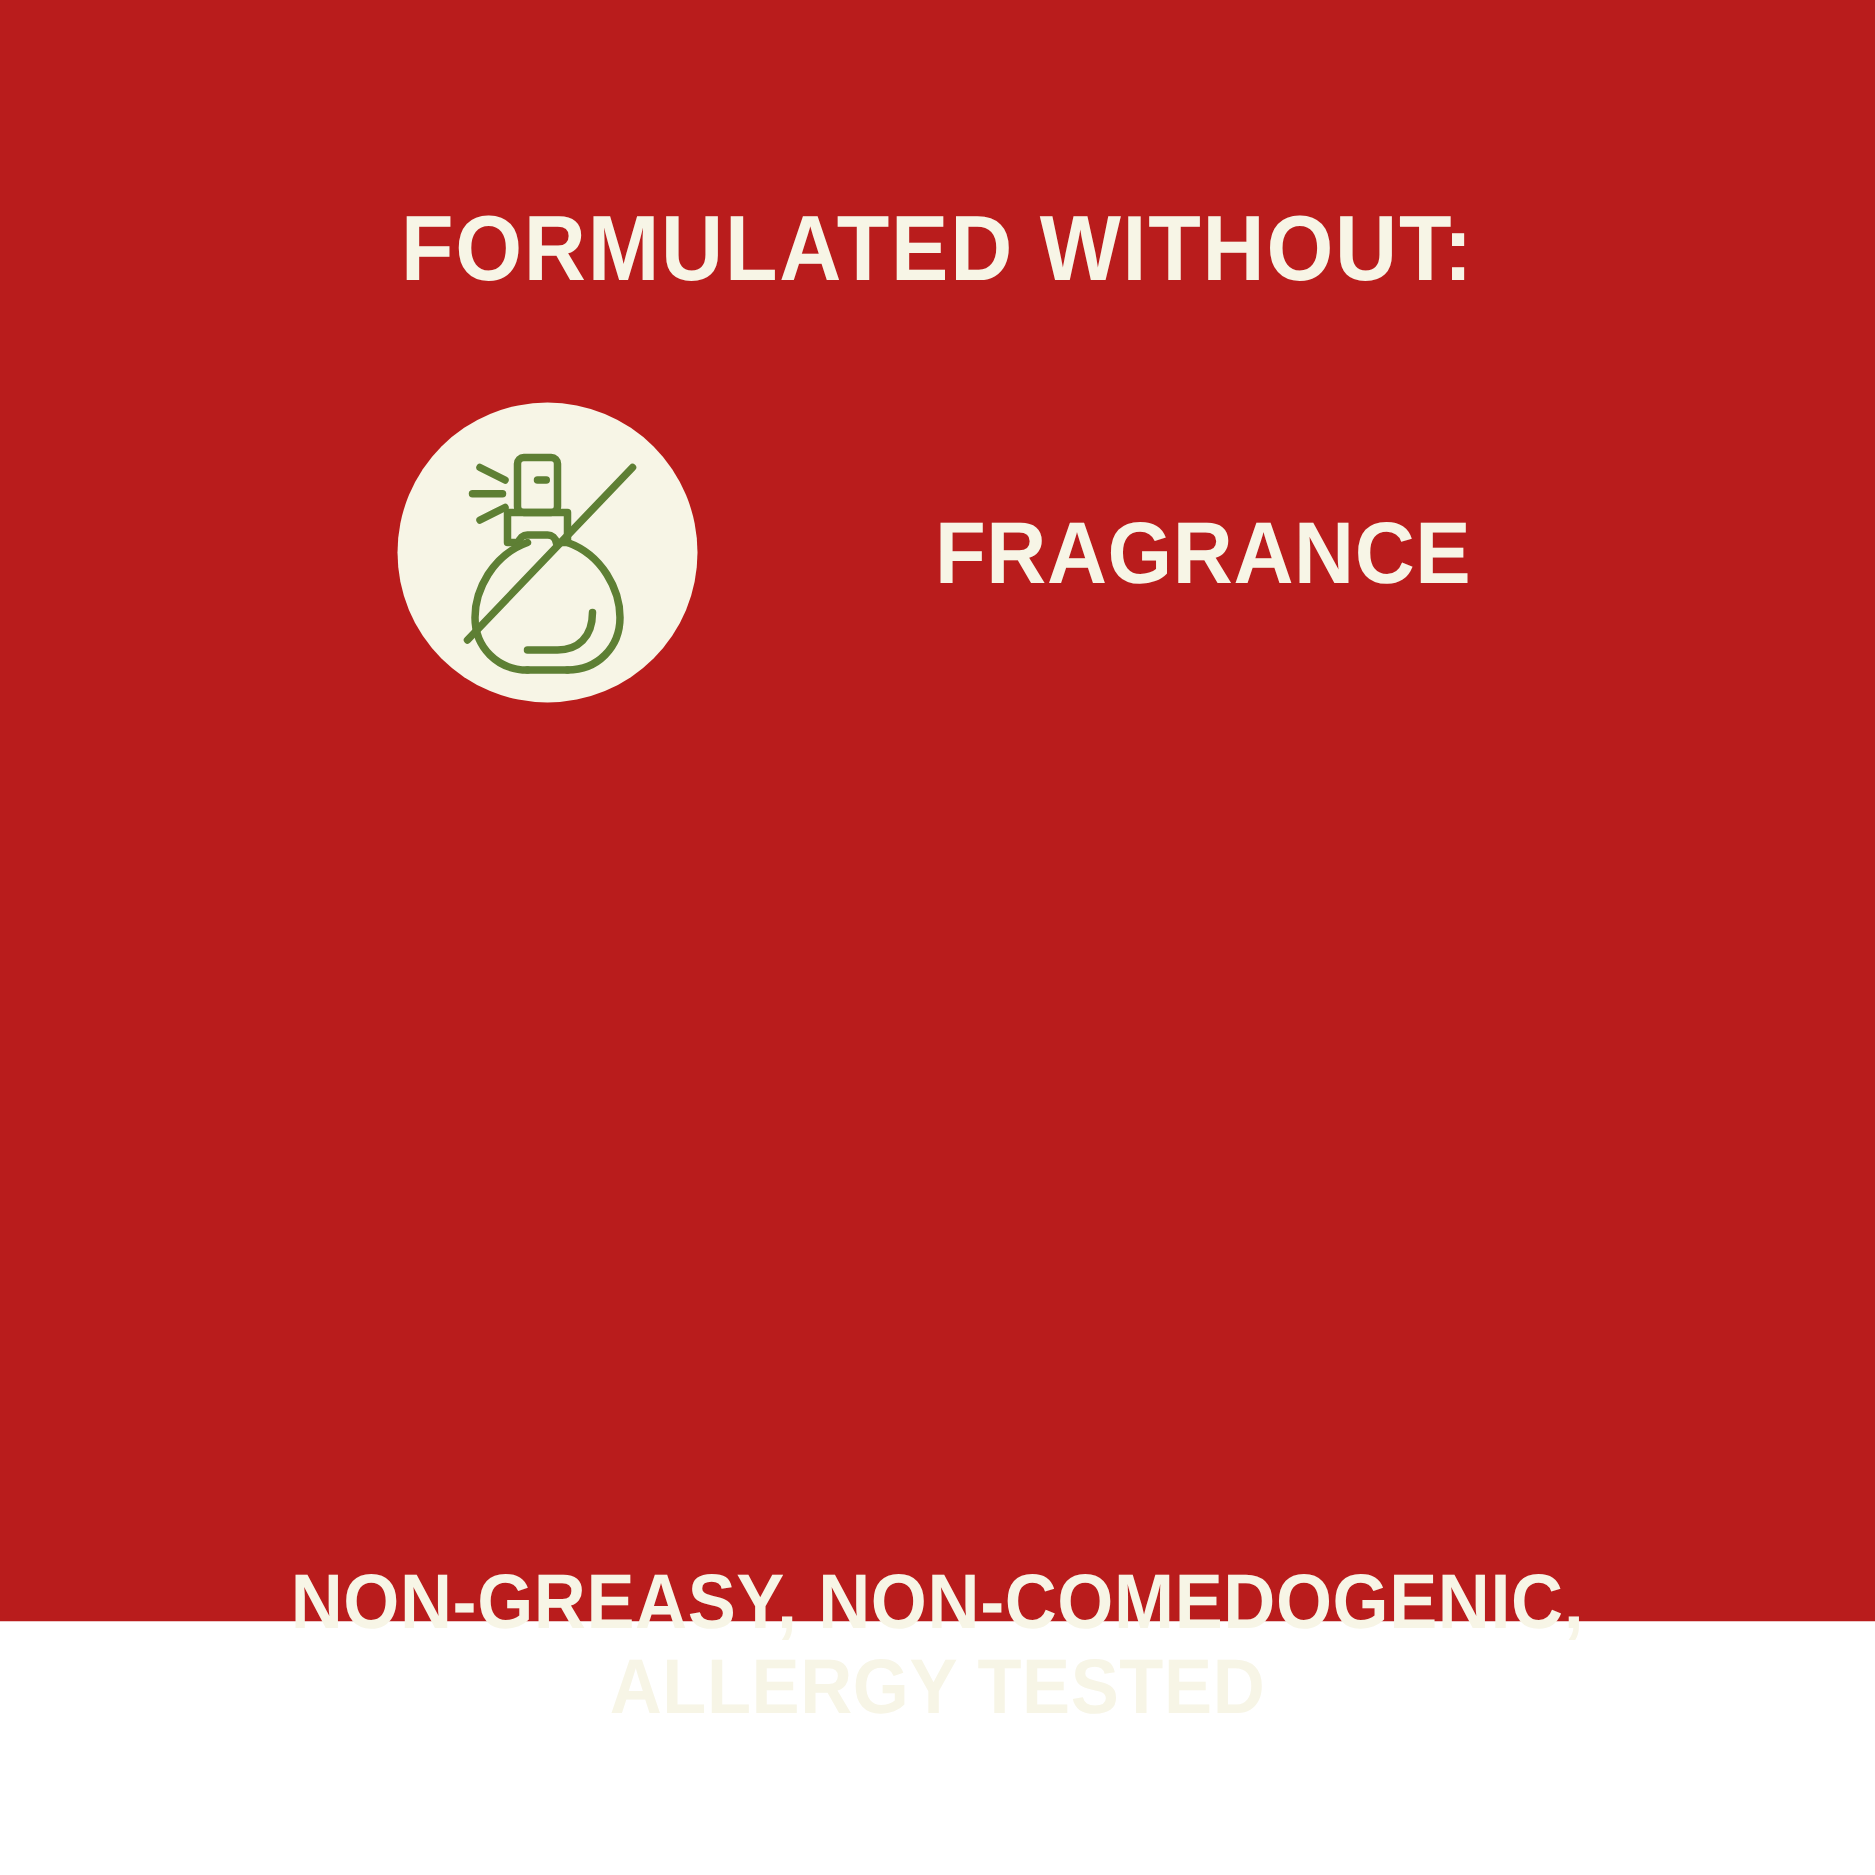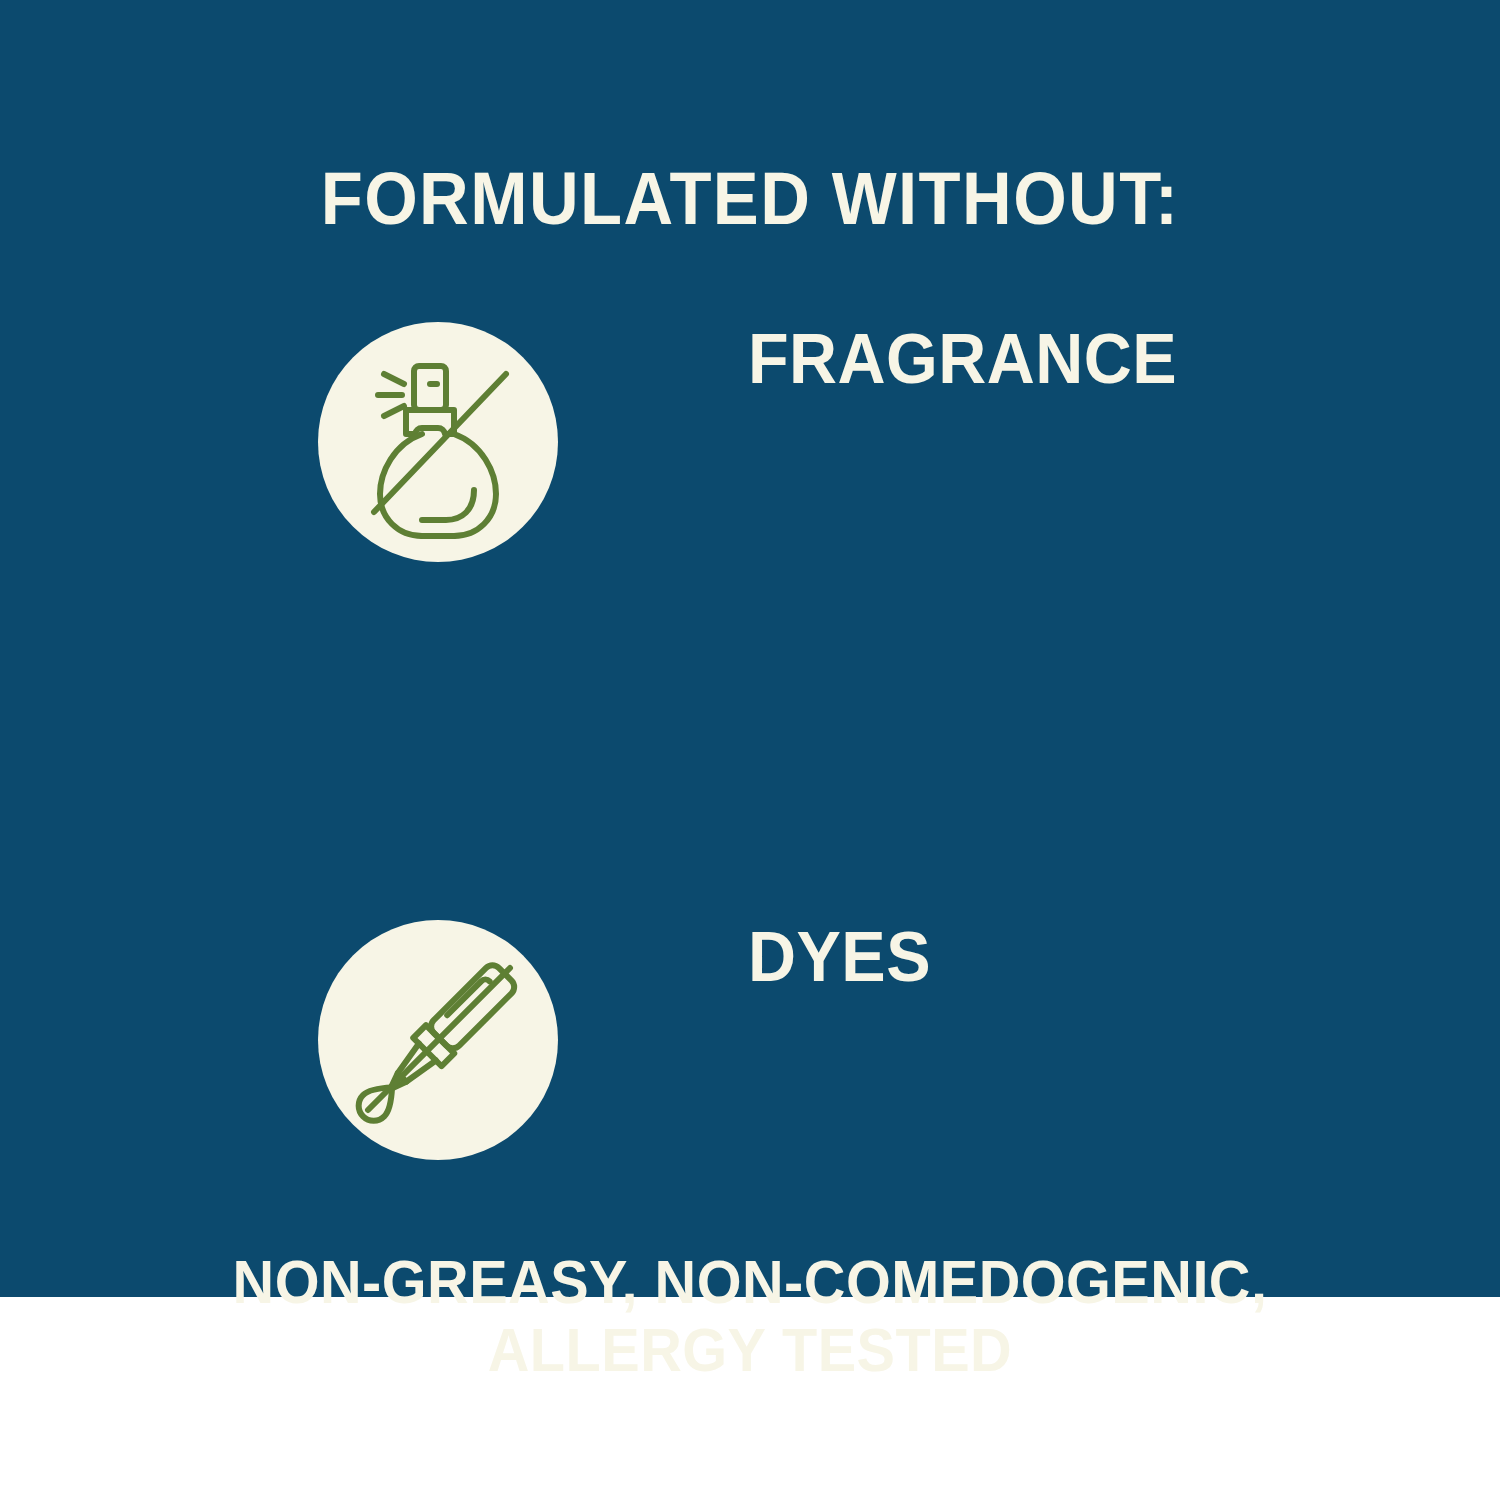--- a/index.html
+++ b/index.html
@@ -9,21 +9,21 @@
   body {
     width: 1500px;
     height: 1500px;
     overflow: hidden;
     font-family: "Liberation Sans", sans-serif;
   }
   #card {
     position: relative;
     width: 1500px;
     height: 1297px;
-    background: #0c4a6e;
+    background: #b91c1c;
     box-sizing: border-box;
     padding-left: 32px;
   }
 
   
   #heading {
     position: absolute;
     left: 0;
     top: 158px;
     width: 1500px;
@@ -38,21 +38,21 @@
     white-space: nowrap;
   }
 
   
   .row {
     position: absolute;
     left: 318px;
     width: 1000px;
     height: 240px;
     display: flex;
-    align-items: flex-start;
+    align-items: center;
   }
   #row-fragrance { top: 322px; }
   #row-parabens  { top: 620px; }
   #row-dyes      { top: 920px; }
 
   .badge {
     width: 240px;
     height: 240px;
     min-width: 240px;
     border-radius: 50%;
@@ -129,43 +129,19 @@
           <path d="M156 168 C 156 188 144 198 128 198 h-24"></path>
         </g>
 
         <line x1="56" y1="190" x2="188" y2="52" stroke="#5e7f34" stroke-width="6" stroke-linecap="round"></line>
       </svg>
     </div>
     <div class="row-label">FRAGRANCE</div>
   </div>
 
 
-  <div class="row" id="row-dyes">
-    <div class="badge">
-      <svg viewBox="0 0 240 240">
-
-        <g fill="none" stroke="#5e7f34" stroke-width="6" stroke-linecap="round" stroke-linejoin="round" transform="rotate(45 120 120)">
-
-          <rect x="103" y="26" width="36" height="92" rx="9" ry="9"></rect>
-
-          <path d="M115 42 a6 6 0 0 0 -6 6 v48"></path>
-
-          <path d="M101 118 h40 v18 h-40 z"></path>
-
-          <path d="M109 136 l6 36 h12 l6 -36"></path>
-
-          <path d="M115 172 l5 14 h2 l5 -14"></path>
-
-          <path d="M121 186 c -11 12 -15 20 -15 26 a15 15 0 0 0 30 0 c 0 -6 -4 -14 -15 -26 z"></path>
-        </g>
-
-        <line x1="50" y1="190" x2="192" y2="48" stroke="#5e7f34" stroke-width="6" stroke-linecap="round"></line>
-      </svg>
-    </div>
-    <div class="row-label">DYES</div>
-  </div>
 
   <div id="footer">
     <span class="fl">NON-GREASY, NON-COMEDOGENIC,</span>
     <span class="fl">ALLERGY TESTED</span>
   </div>
 
 </div>
 
 </body></html>

